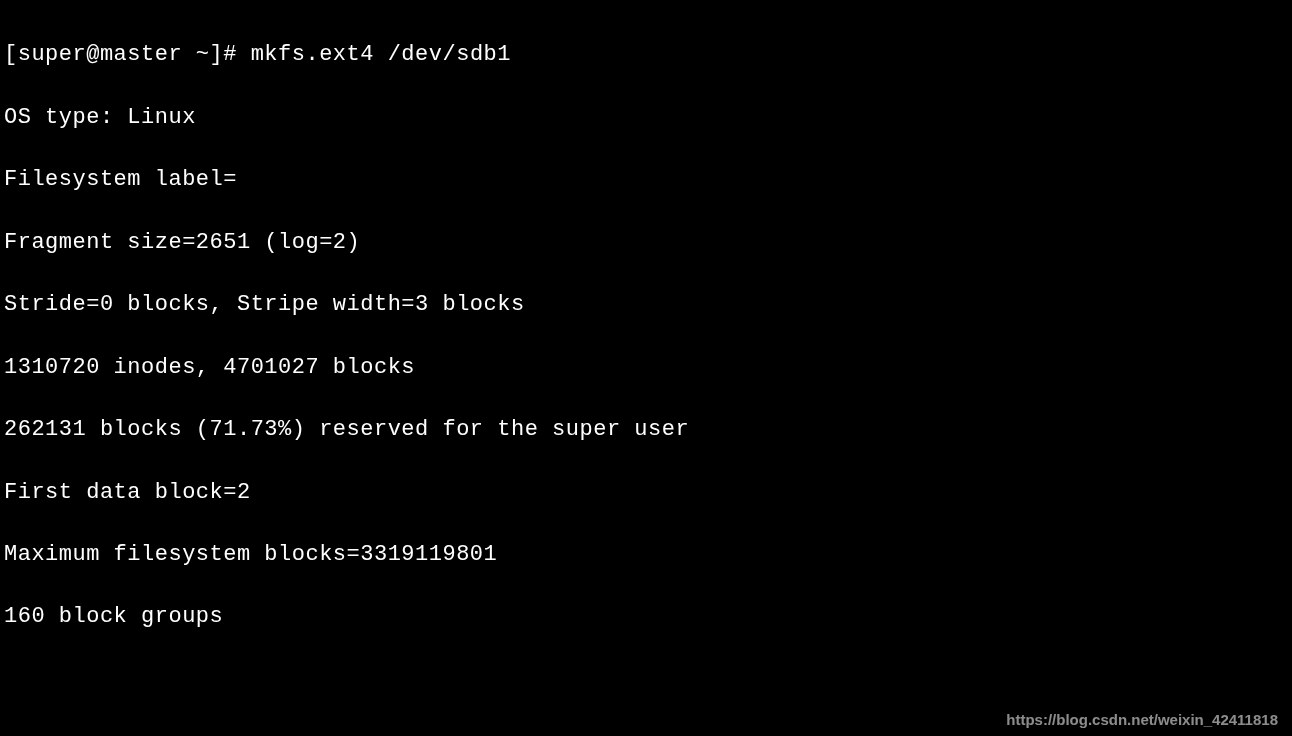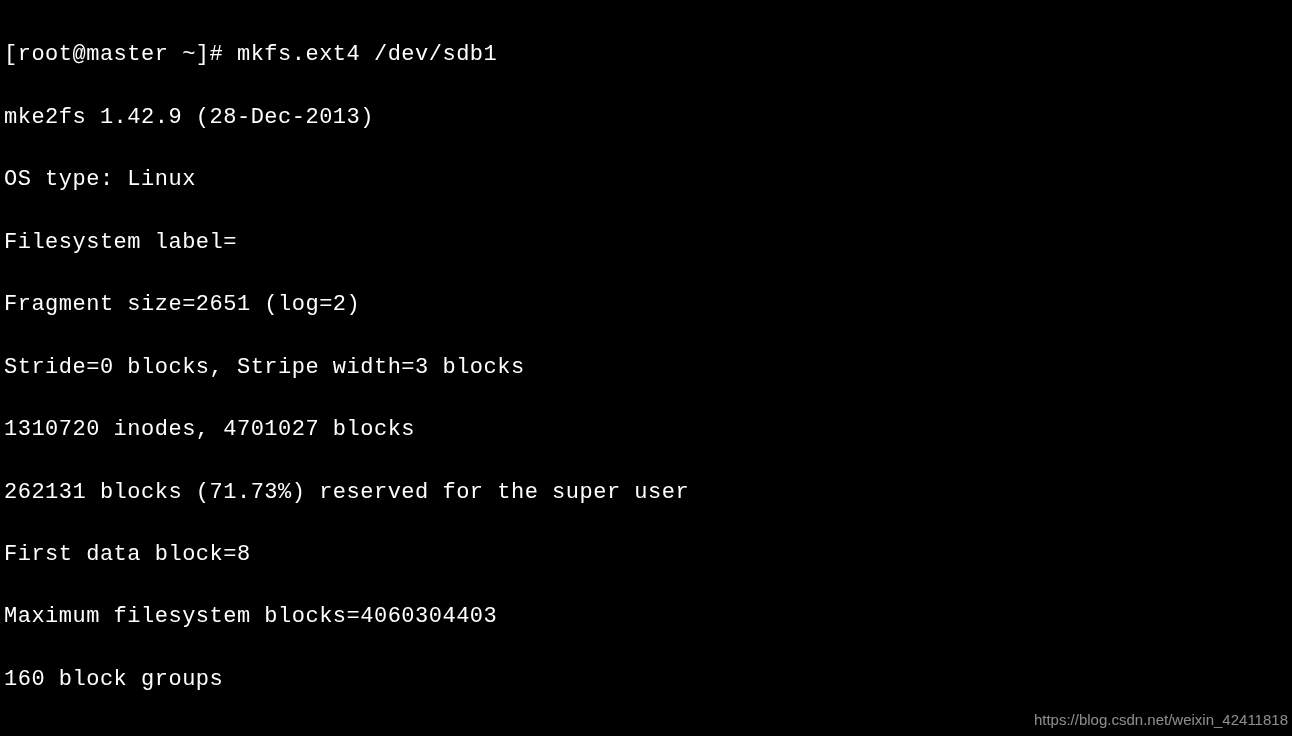--- a/index.html
+++ b/index.html
@@ -22,41 +22,41 @@
     .terminal {
       white-space: pre;
       letter-spacing: 0.5px;
     }
     .line {
       display: block;
     }
     .watermark {
       position: absolute;
       bottom: 6px;
-      right: 4px;
+      right: 14px;
       font-size: 15px;
       color: rgba(255, 255, 255, 0.55);
       font-family: Arial, sans-serif;
       letter-spacing: 0;
+      font-weight: bold;
     }
   </style>
 </head>
 <body>
 
 <div class="terminal">
-<span class="line"><span>[root@master ~]# </span><span>mkfs.ext4 /dev/sdb1</span></span>
-<span class="line">mke2fs 1.42.9 (28-Dec-2013)</span>
+<span class="line"><span>[super@master ~]# </span><span>mkfs.ext4 /dev/sdb1</span></span>
 <span class="line">OS type: Linux</span>
 <span class="line">Filesystem label=</span>
 <span class="line">Fragment size=2651 (log=2)</span>
 <span class="line">Stride=0 blocks, Stripe width=3 blocks</span>
 <span class="line">1310720 inodes, 4701027 blocks</span>
 <span class="line">262131 blocks (71.73%) reserved for the super user</span>
-<span class="line">First data block=8</span>
-<span class="line">Maximum filesystem blocks=4060304403</span>
+<span class="line">First data block=2</span>
+<span class="line">Maximum filesystem blocks=3319119801</span>
 <span class="line">160 block groups</span>
 
 
 
 
 
 <span class="line"></span>
 
 
 

